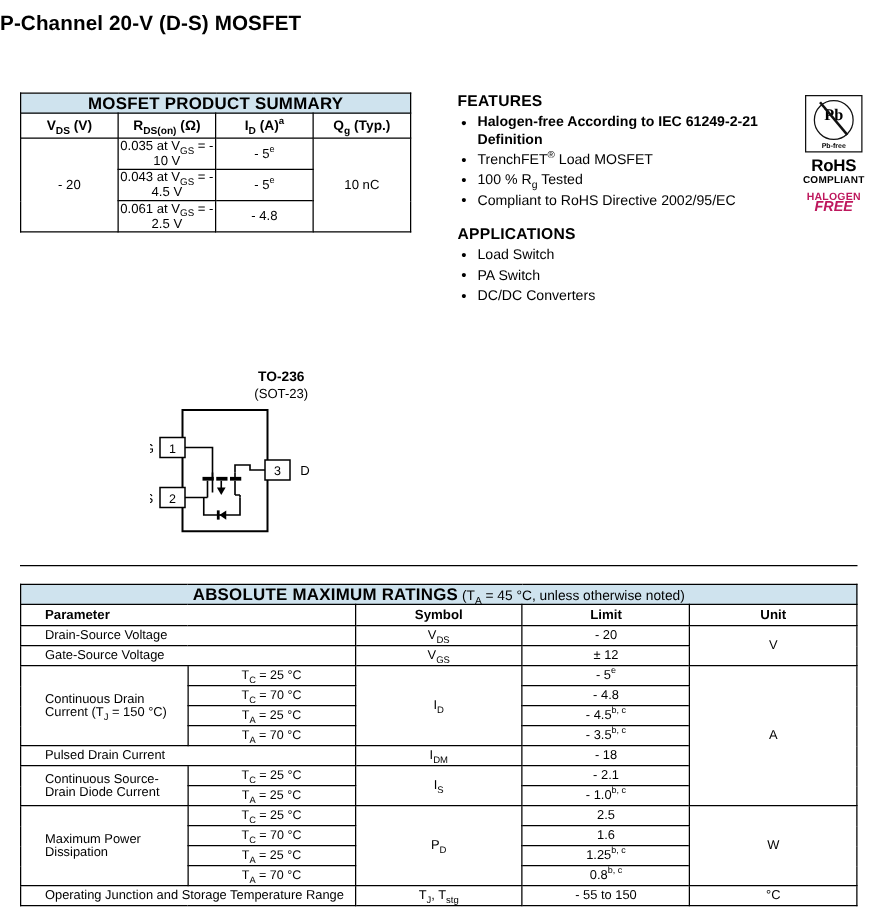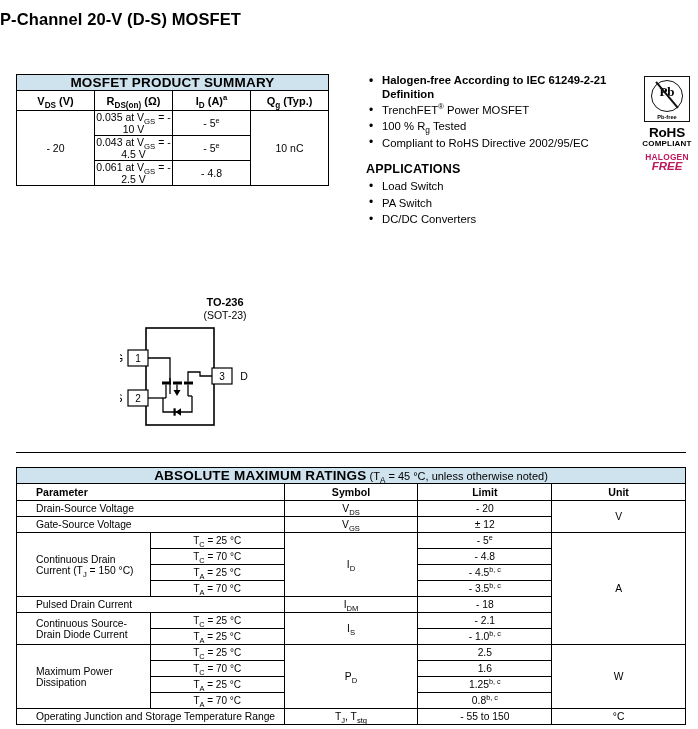--- a/index.html
+++ b/index.html
@@ -289,23 +289,24 @@
       </td>
       <td class="cell">
         <span>- 4.8</span><sup></sup>
       </td>
     </tr>
   </tbody>
     </table>
 </div>
 
 <div id="features-block">
+  <div class="sec-title">FEATURES</div>
   <ul class="bullets">
     <li class="bold">Halogen-free According to IEC 61249-2-21 Definition</li>
-    <li><span>TrenchFET</span><sup>®</sup><span> Power MOSFET</span></li>
+    <li><span>TrenchFET</span><sup>®</sup><span> Load MOSFET</span></li>
     <li><span>100 % R</span><sub>g</sub><span> Tested</span></li>
     <li>Compliant to RoHS Directive 2002/95/EC</li>
   </ul>
 
   <div id="applications-block">
     <div class="sec-title">APPLICATIONS</div>
     <ul class="bullets">
       <li>Load Switch</li>
       <li>PA Switch</li>
       <li>DC/DC Converters</li>

